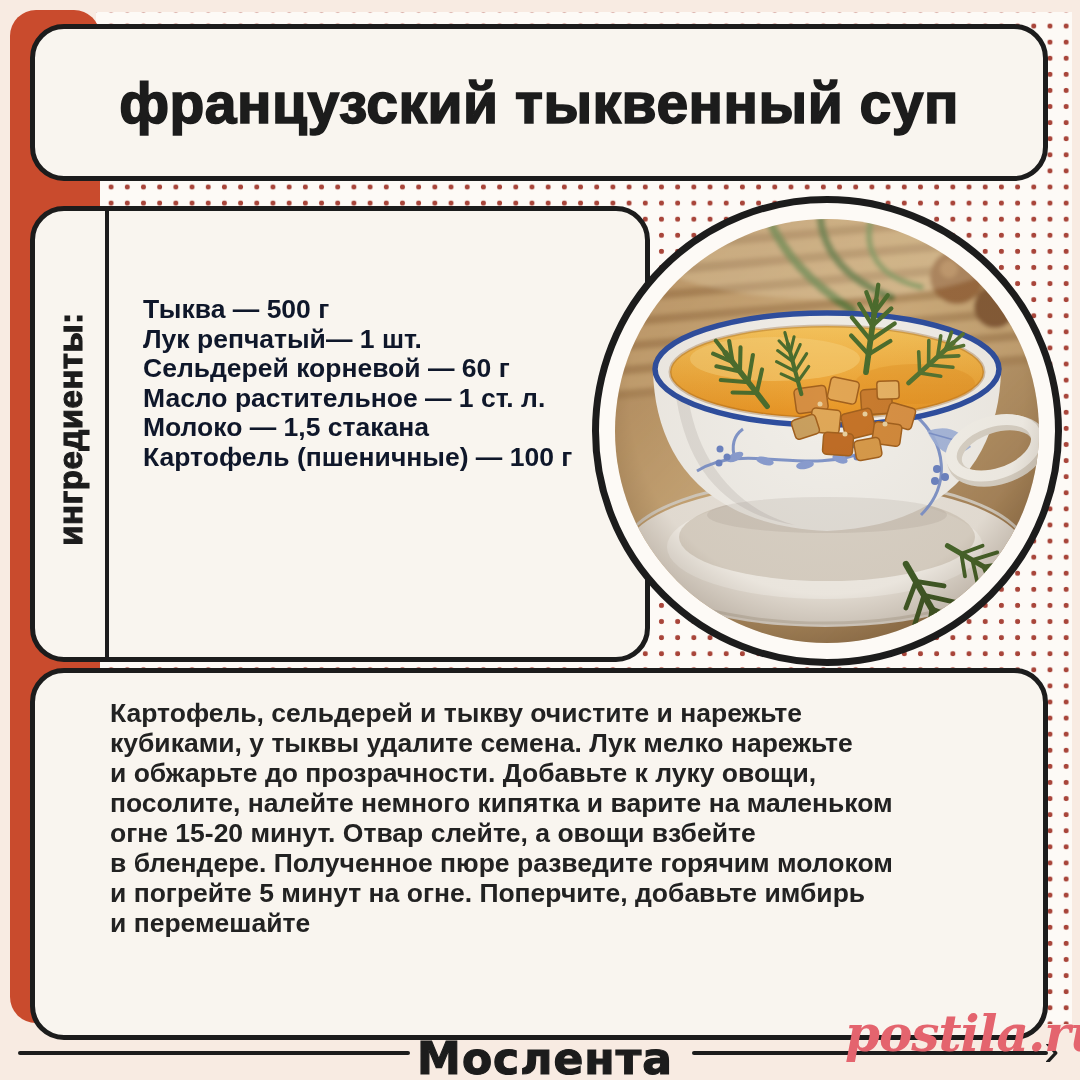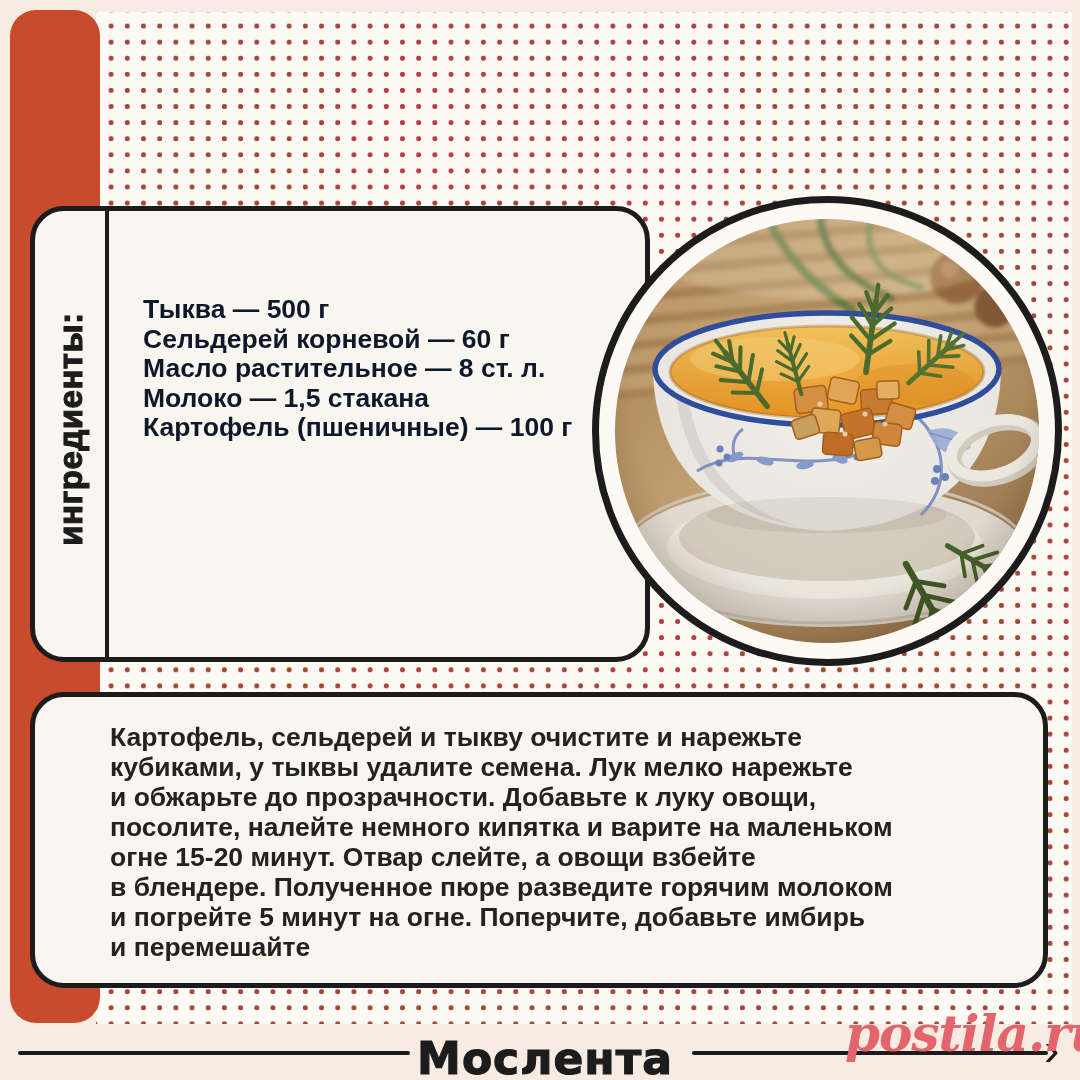--- a/index.html
+++ b/index.html
@@ -39,21 +39,21 @@
   .ing-list{position:absolute;left:108px;top:84px;right:10px;}
   .ing-item{font-size:26.5px;font-weight:bold;color:#0f172a;line-height:29.6px;white-space:nowrap;}
 
   
   .photo-frame{
     position:absolute;left:592px;top:196px;width:470px;height:470px;box-sizing:border-box;
     border:7px solid #1c1c1c;border-radius:50%;background:#fdfaf6;padding:16px;z-index:5;
   }
   .photo-clip{width:424px;height:424px;border-radius:50%;overflow:hidden;}
 
-  .instructions-card{left:30px;top:692px;width:1018px;height:296px;}
+  .instructions-card{left:30px;top:668px;width:1018px;height:372px;}
   .instructions-text{
     position:absolute;left:75px;top:25px;right:36px;
     font-size:26.5px;font-weight:bold;color:#222;line-height:30px;white-space:pre-line;
   }
 
   
   .footer-line{position:absolute;height:4px;background:#1c1c1c;border-radius:2px;}
   .footer-line.left{left:18px;top:1051px;width:392px;}
   .footer-line.right{left:692px;top:1051px;width:356px;}
   .brand-logo{
@@ -69,28 +69,32 @@
   }
 </style>
 </head>
 <body>
 
 <div class="page">
 
   <div class="dots-bg"></div>
   <div class="accent-bar"></div>
 
+  <div class="card title-card">
+    <div class="page-title">французский тыквенный суп</div>
+  </div>
 
   <div class="card ingredients-card">
     <div class="ing-divider"></div>
     <div class="ing-label">ингредиенты:</div>
     <div class="ing-list">
       <div class="ing-item">Тыква — 500 г</div>
+      <div class="ing-item">Лук репчатый— 1 шт.</div>
       <div class="ing-item">Сельдерей корневой — 60 г</div>
-      <div class="ing-item">Масло растительное — 8 ст. л.</div>
+      <div class="ing-item">Масло растительное — 1 ст. л.</div>
       <div class="ing-item">Молоко — 1,5 стакана</div>
       <div class="ing-item">Картофель (пшеничные) — 100 г</div>
     </div>
   </div>
 
   <div class="photo-frame">
     <div class="photo-clip">
       <svg width="424" height="424" viewBox="0 0 424 424">
         <defs>
           <linearGradient id="wood" x1="0" y1="0" x2="1" y2="1">

